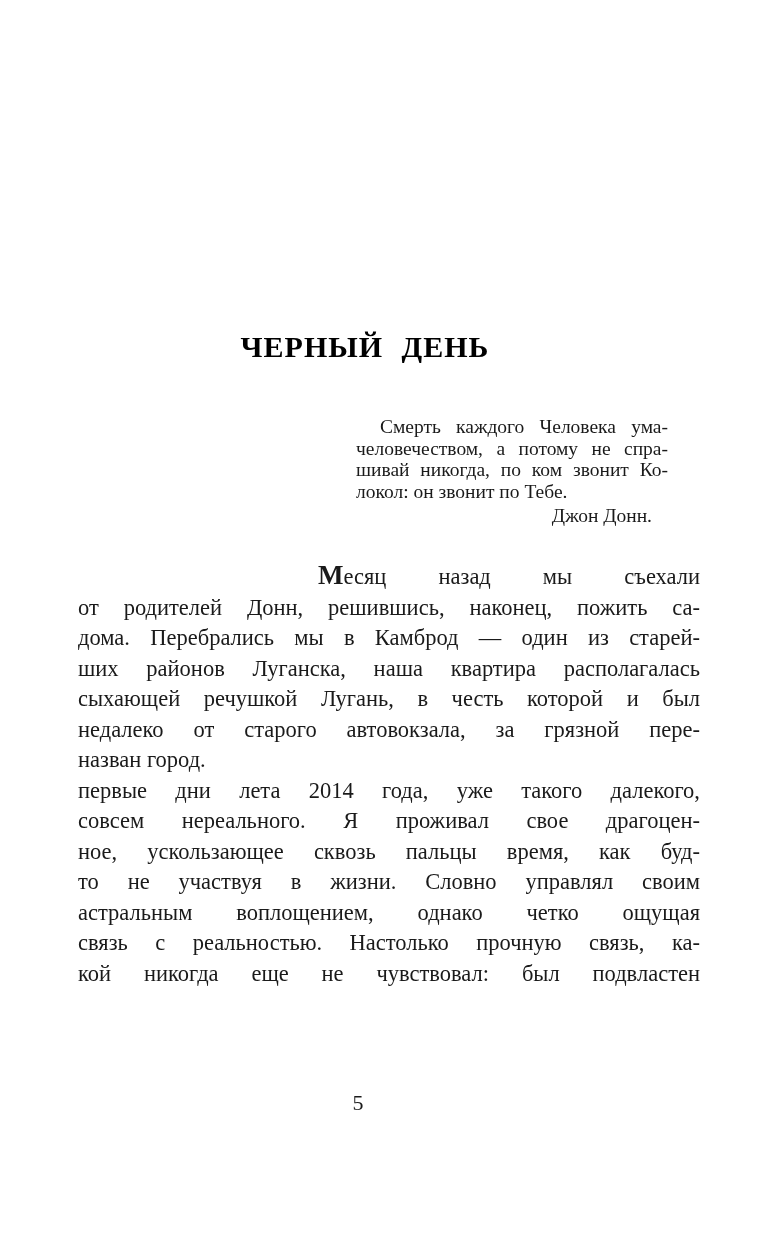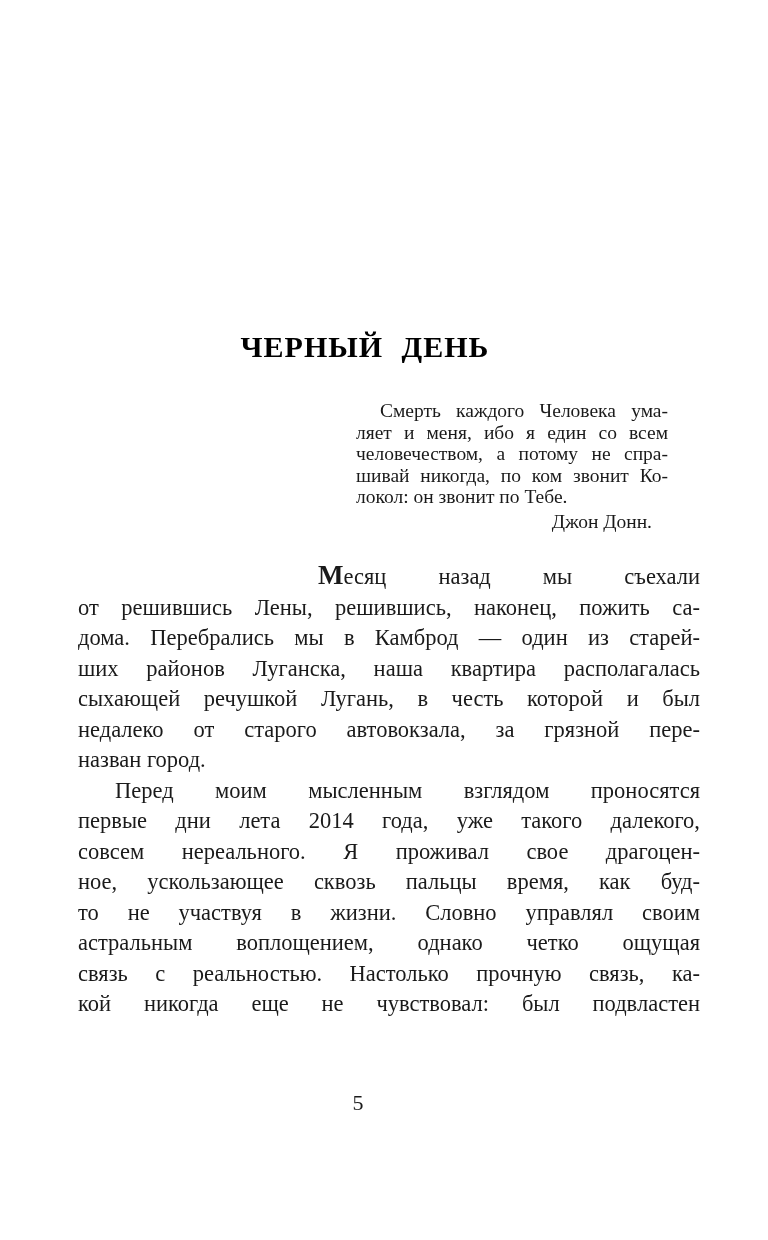--- a/index.html
+++ b/index.html
@@ -30,21 +30,21 @@
   }
   .epigraph {
     position: absolute;
     top: 400px;
     left: 356px;
     width: 312px;
     font-size: 19.5px;
     line-height: 21.5px;
   }
   .ep-line { text-align: justify; text-align-last: justify; }
-  .ep-line.ep-first { padding-left: 24px; }
+  .ep-line.ep-first { padding-left: 24px; margin-top: 16px; }
   .ep-line.ep-last { text-align-last: left; font-family: Liberation Serif, serif; }
   .ep-author {
     text-align: right;
     padding-right: 16px;
     margin-top: 3px;
   }
   .body-text {
     position: absolute;
     top: 560px;
     left: 78px;
@@ -70,36 +70,34 @@
 </style>
 </head>
 <body>
 
 <div class="page">
 
   <h1 class="chapter-title">ЧЕРНЫЙ ДЕНЬ</h1>
 
   <div class="epigraph">
     <div class="ep-line ep-first">Смерть каждого Человека ума-</div>
-    <div class="ep-line">ляет и меня, ибо я един со всем</div>
     <div class="ep-line">человечеством, а потому не спра-</div>
     <div class="ep-line">шивай никогда, по ком звонит Ко-</div>
     <div class="ep-line ep-last">локол: он звонит по Тебе.</div>
     <div class="ep-author">Джон Донн.</div>
   </div>
 
   <div class="body-text">
     <div class="line lead"><span class="lead-cap">М</span><span>есяц назад мы съехали</span></div>
-    <div class="line">от решившись Лены, решившись, наконец, пожить са-</div>
+    <div class="line">от родителей Донн, решившись, наконец, пожить са-</div>
     <div class="line">дома. Перебрались мы в Камброд — один из старей-</div>
     <div class="line">ших районов Луганска, наша квартира располагалась</div>
     <div class="line">сыхающей речушкой Лугань, в честь которой и был</div>
     <div class="line">недалеко от старого автовокзала, за грязной пере-</div>
     <div class="line para-end">назван город.</div>
-    <div class="line indent">Перед моим мысленным взглядом проносятся</div>
     <div class="line">первые дни лета 2014 года, уже такого далекого,</div>
     <div class="line">совсем нереального. Я проживал свое драгоцен-</div>
     <div class="line">ное, ускользающее сквозь пальцы время, как буд-</div>
     <div class="line">то не участвуя в жизни. Словно управлял своим</div>
     <div class="line">астральным воплощением, однако четко ощущая</div>
     <div class="line">связь с реальностью. Настолько прочную связь, ка-</div>
     <div class="line">кой никогда еще не чувствовал: был подвластен</div>
   </div>
 
   <div class="folio">5</div>

